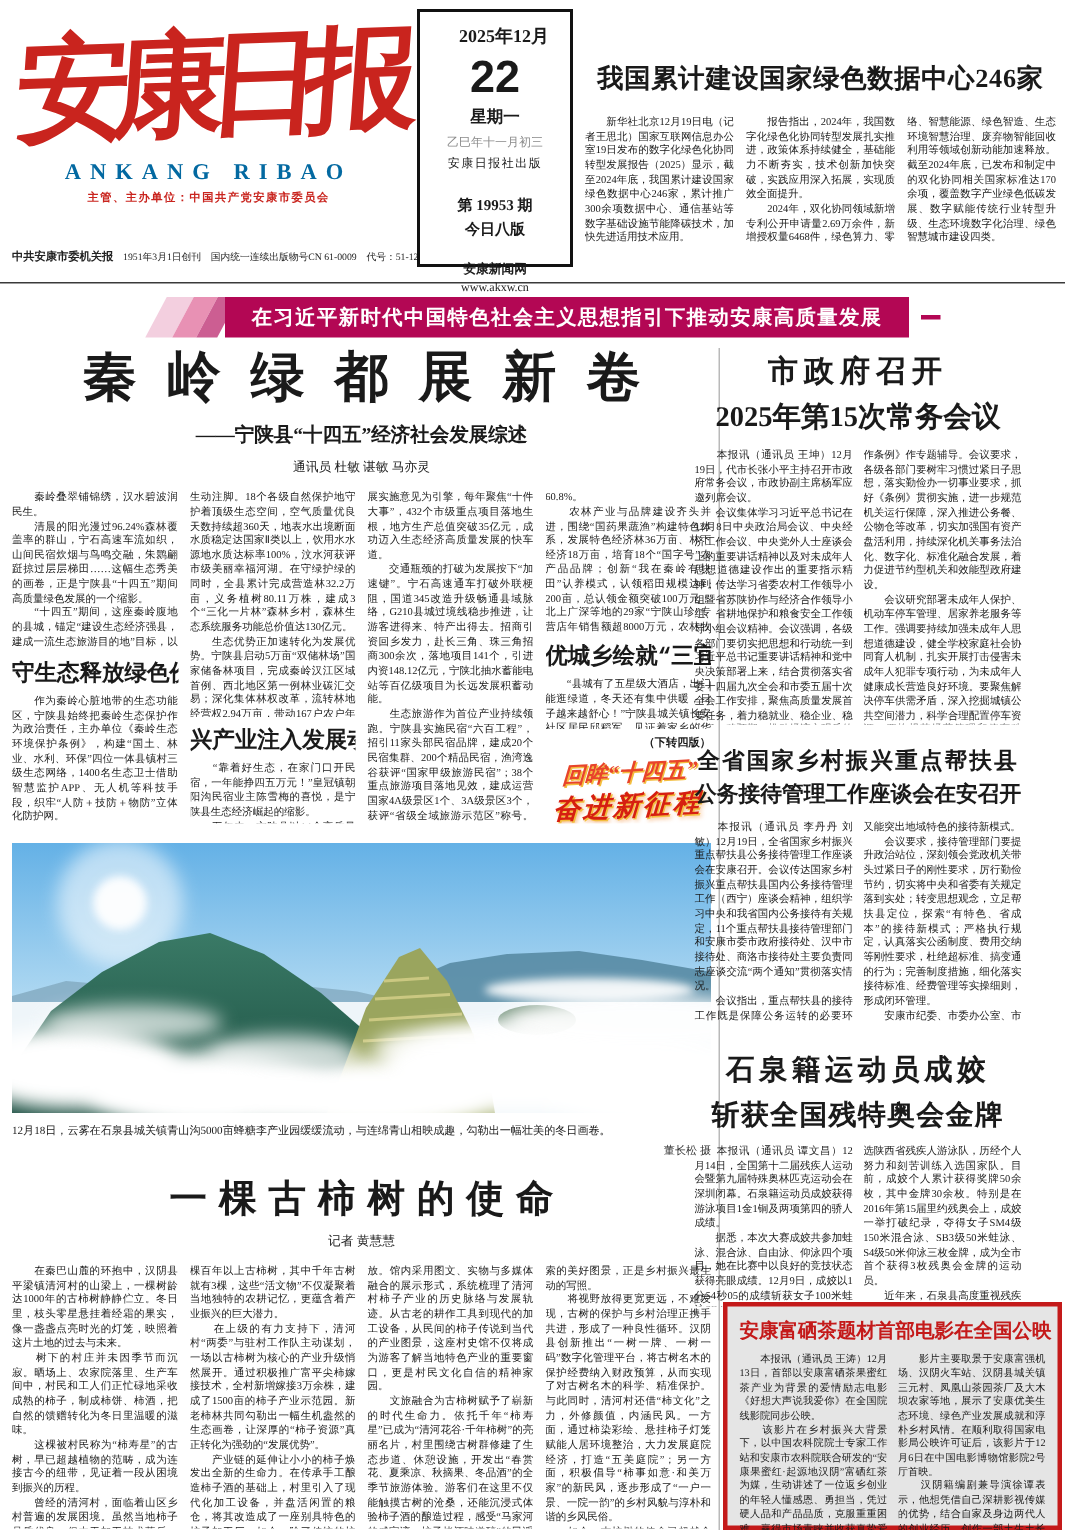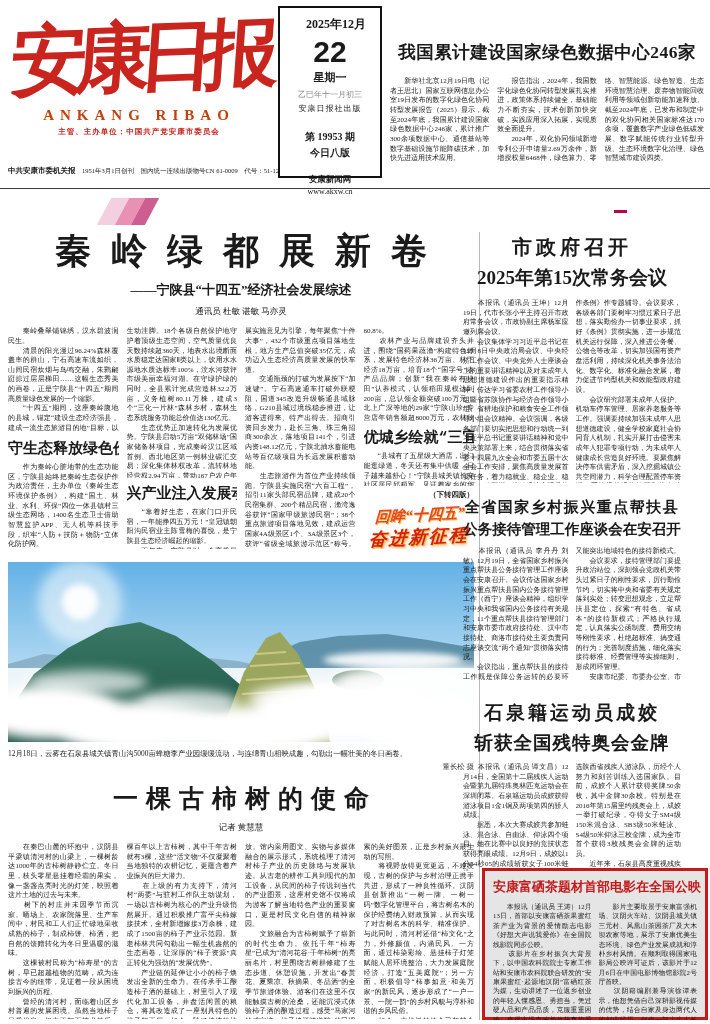--- a/index.html
+++ b/index.html
@@ -5,21 +5,21 @@
   html,body{margin:0;padding:0;background:#f2f2f2;}
   .page{position:relative;width:710px;height:1024px;background:#ffffff;overflow:hidden;
         font-family:"Liberation Serif",serif;color:#1a1a1a;}
   [data-name]{box-sizing:border-box;}
 
   
   .masthead{position:absolute;left:10px;top:10px;width:258px;height:152px;text-align:center;}
   .m-title{font-size:76px;font-weight:bold;color:#c9241e;letter-spacing:-0.16em;
            transform:skewX(-6deg) rotate(-2deg);white-space:nowrap;line-height:1.25;
            font-family:"Liberation Serif",serif;}
-  .m-latin{margin-top:2px;font-size:15px;font-weight:bold;color:#c2410c;letter-spacing:6px;}
+  .m-latin{margin-top:2px;font-size:15px;font-weight:bold;color:#0369a1;letter-spacing:6px;}
   .m-slogan{margin-top:3px;font-size:7.5px;font-weight:bold;color:#c9241e;letter-spacing:1px;}
   .m-info{position:absolute;left:8px;top:166px;width:268px;font-size:6.5px;color:#222;
           white-space:nowrap;text-align:left;}
   .m-info b{font-size:7.5px;}
   .rule-header{position:absolute;left:0;top:188px;width:710px;height:1px;background:#3a3a3a;}
 
   
   .datebox{position:absolute;left:278px;top:6px;width:104px;height:172px;border:2px solid #111;
            background:#fff;text-align:center;padding-top:8px;}
   .d1{font-size:12px;font-weight:bold;padding-left:12px;}
@@ -131,20 +131,21 @@
       <div class="col" data-name="top-news-col-1">　　新华社北京12月19日电（记者王思北）国家互联网信息办公室19日发布的数字化绿色化协同转型发展报告（2025）显示，截至2024年底，我国累计建设国家绿色数据中心246家，累计推广300余项数据中心、通信基站等数字基础设施节能降碳技术，加快先进适用技术应用。</div>
       <div class="col" data-name="top-news-col-2">　　报告指出，2024年，我国数字化绿色化协同转型发展扎实推进，政策体系持续健全，基础能力不断夯实，技术创新加快突破，实践应用深入拓展，实现质效全面提升。
 　　2024年，双化协同领域新增专利公开申请量2.69万余件，新增授权量6468件，绿色算力、零碳信息通信网</div>
       <div class="col" data-name="top-news-col-3">络、智慧能源、绿色智造、生态环境智慧治理、废弃物智能回收利用等领域创新动能加速释放。截至2024年底，已发布和制定中的双化协同相关国家标准达170余项，覆盖数字产业绿色低碳发展、数字赋能传统行业转型升级、生态环境数字化治理、绿色智慧城市建设四类。</div>
     </div>
   </div>
 
   <div class="banner-deco deco1" data-name="banner-decoration-stripe"></div>
   <div class="banner-deco deco2" data-name="banner-decoration-stripe"></div>
   <div class="banner-deco deco3" data-name="banner-decoration-stripe"></div>
+  <div class="banner-bar" data-name="theme-banner">在习近平新时代中国特色社会主义思想指引下推动安康高质量发展</div>
   <div class="banner-dash" data-name="banner-dash"></div>
 
   <div class="vrule" data-name="vertical-column-rule"></div>
 
   <div class="lead" data-name="lead-article">
     <div class="lead-h" data-name="lead-headline">秦岭绿都展新卷</div>
     <div class="lead-sub" data-name="lead-subtitle">——宁陕县“十四五”经济社会发展综述</div>
     <div class="lead-by" data-name="lead-byline">通讯员 杜敏 谌敏 马亦灵</div>
     <div class="lead-cols" data-name="lead-columns">
       <div class="colwrap" data-name="lead-col-1">

